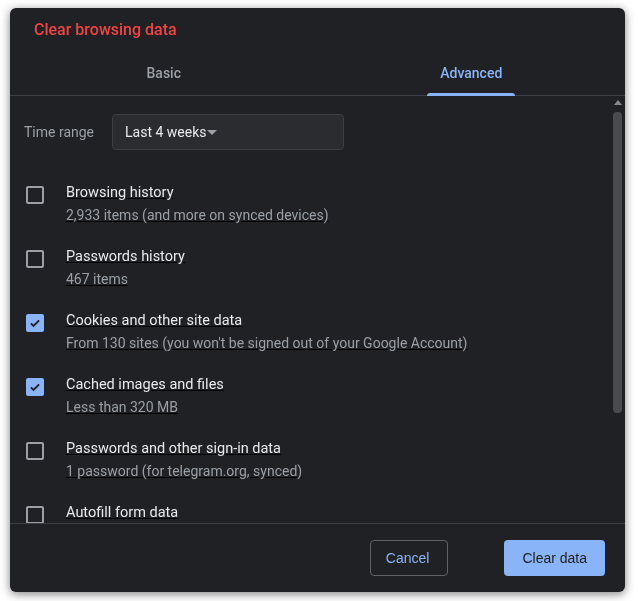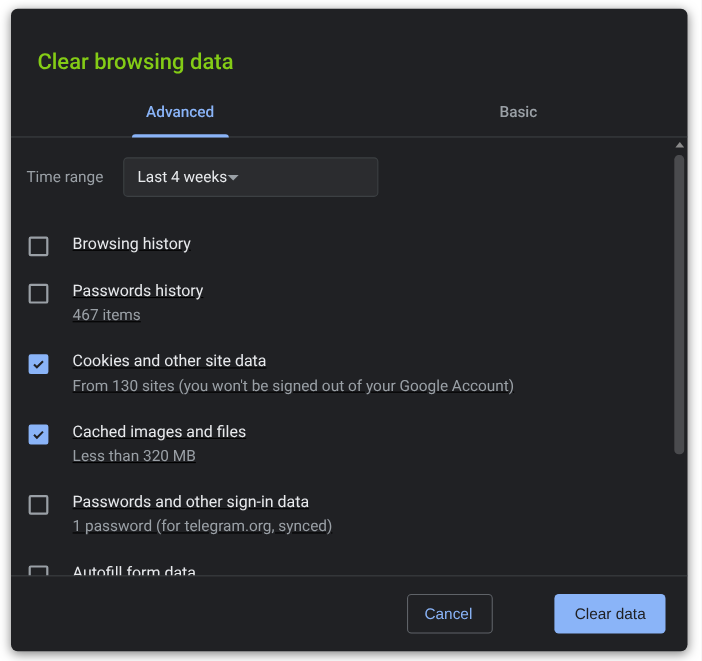--- a/index.html
+++ b/index.html
@@ -10,24 +10,24 @@
     height: 584px;
     margin: 8px 0 0 10px;
     background: #202124;
     border-radius: 6px;
     overflow: hidden;
     display: flex;
     flex-direction: column;
     box-shadow: 0 2px 10px rgba(0,0,0,.5);
   }
   .title {
-    color: #84cc16;
-    font-size: 20px;
+    color: #ef4444;
+    font-size: 16px;
     font-weight: 500;
-    padding: 36px 24px 14px 24px;
+    padding: 12px 24px 14px 24px;
   }
   .tabs {
     display: flex;
     border-bottom: 1px solid #3c4043;
   }
   .tab {
     flex: 1;
     text-align: center;
     padding: 12px 0 14px 0;
     font-size: 14px;
@@ -184,42 +184,43 @@
   }
 </style>
 </head>
 <body>
 
 <div class="dialog">
 
   <div class="title">Clear browsing data</div>
 
   <div class="tabs">
+    <div class="tab">Basic</div>
     <div class="tab active">Advanced</div>
-    <div class="tab">Basic</div>
   </div>
 
   <div class="body-wrap">
     <div class="scroll-inner">
 
       <div class="time-row">
         <span class="time-label">Time range</span>
         <div class="select">
           <span>Last 4 weeks</span>
           <span class="arrow"></span>
         </div>
       </div>
 
       <div id="items-container">
           <div class="item">
             <div class="cb-wrap">
               <div class="checkbox"></div>
             </div>
             <div class="item-texts">
               <div class="item-title">Browsing history</div>
+              <div class="item-desc">2,933 items (and more on synced devices)</div>
             </div>
           </div>
           <div class="item">
             <div class="cb-wrap">
               <div class="checkbox"></div>
             </div>
             <div class="item-texts">
               <div class="item-title">Passwords history</div>
               <div class="item-desc">467 items</div>
             </div>

